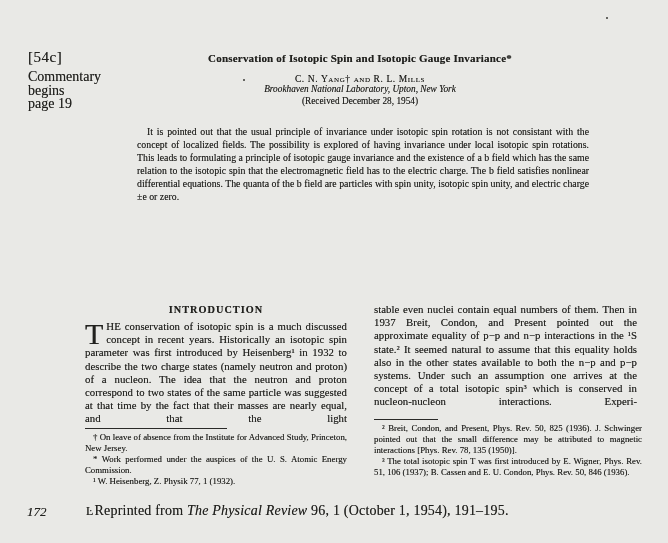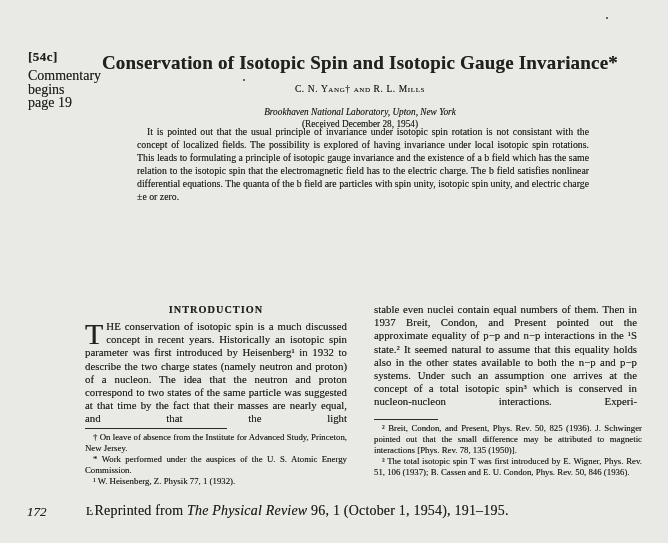--- a/index.html
+++ b/index.html
@@ -19,51 +19,51 @@
   }
 
   
   .margin-note {
     position: absolute;
     left: 28px;
     top: 49px;
     width: 70px;
   }
   .margin-note .tag {
-    font-size: 13px;
-    font-weight: bold;
+    font-size: 15px;
+    font-weight: normal;
     letter-spacing: 0.5px;
     margin-bottom: 4px;
   }
   .margin-note .note-line {
     font-size: 14px;
     line-height: 13.5px;
   }
 
   
   .header {
     position: absolute;
     left: 85px;
     top: 52px;
     width: 550px;
     text-align: center;
   }
   .title {
-    font-size: 19px;
+    font-size: 11px;
     font-weight: bold;
     letter-spacing: 0.2px;
   }
   .authors {
     margin-top: 10px;
     font-size: 9.5px;
     font-variant: small-caps;
     letter-spacing: 0.6px;
   }
   .affiliation {
-    margin-top: 13px;
+    margin-top: 0;
     font-size: 9.3px;
     font-style: italic;
   }
   .received {
     margin-top: 2px;
     font-size: 9.3px;
   }
 
   
   .abstract {

